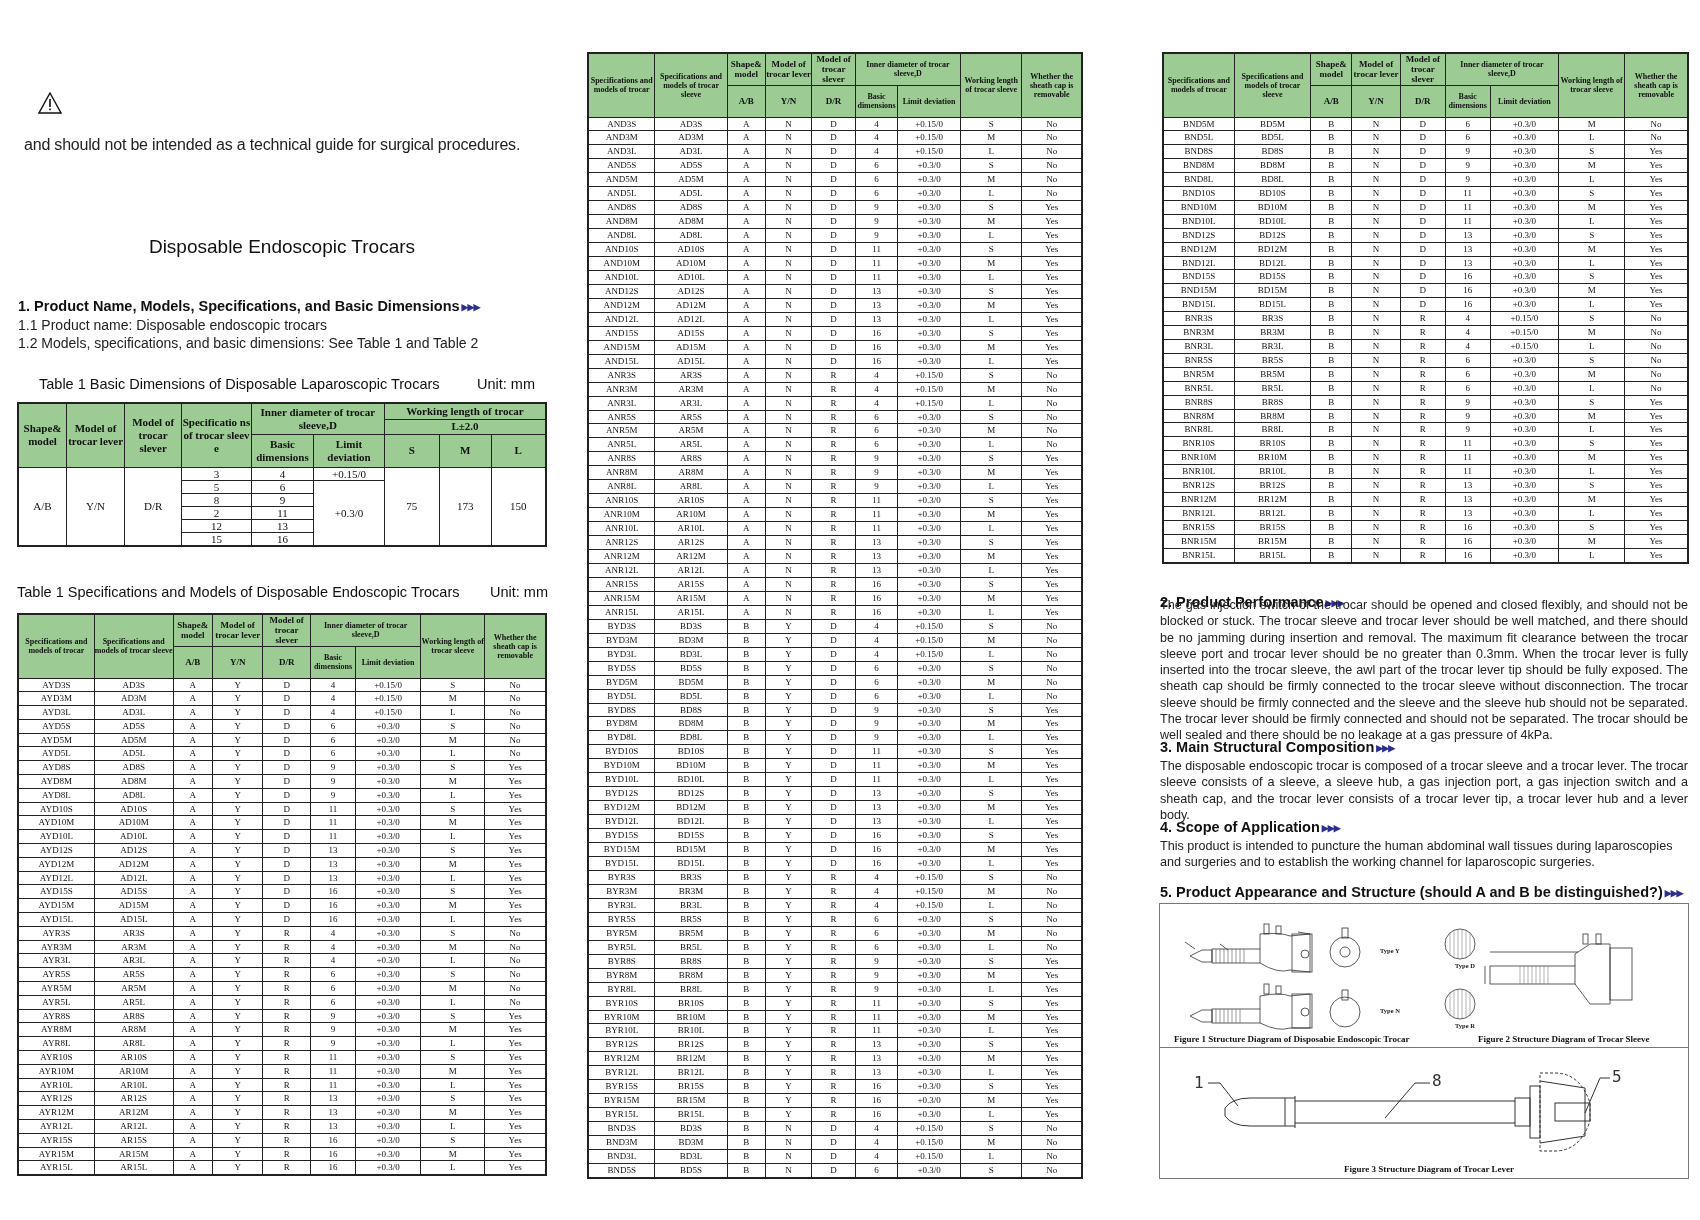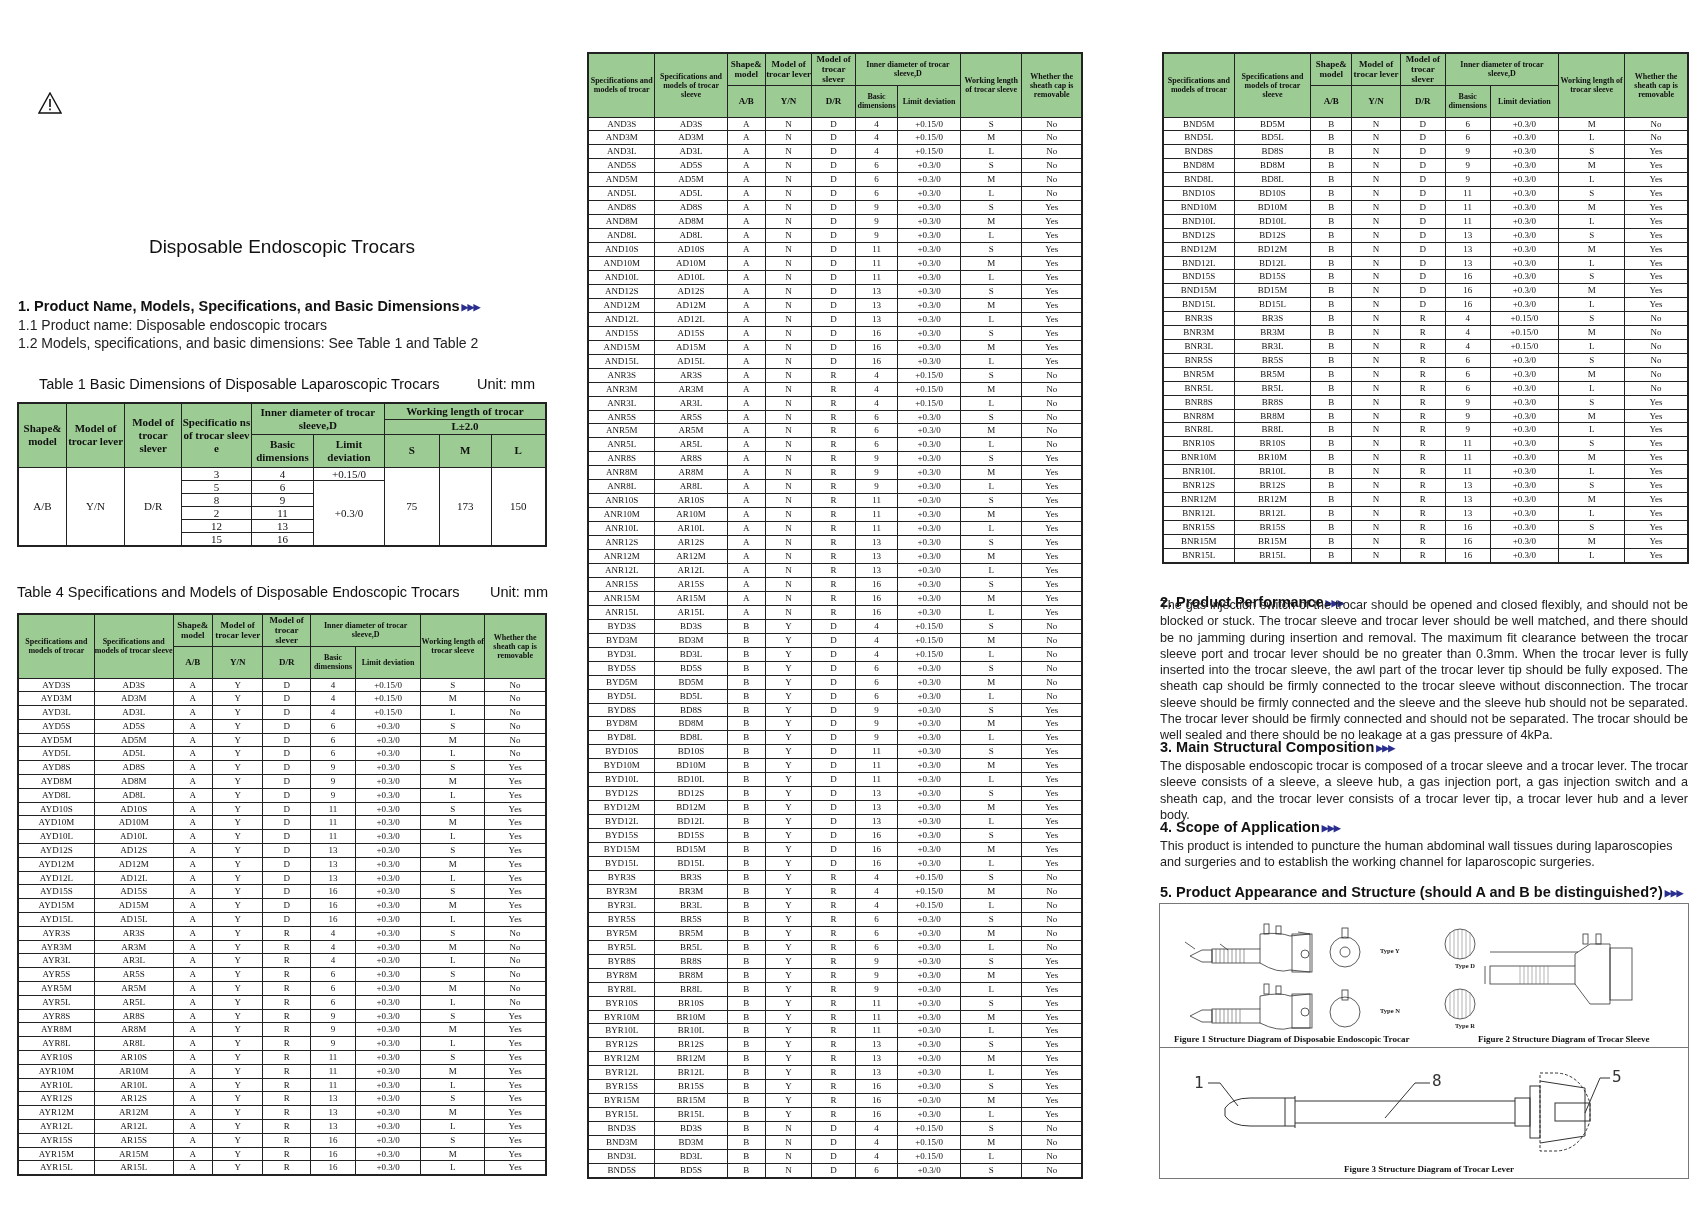--- a/index.html
+++ b/index.html
@@ -35,20 +35,21 @@
   <span class="tri">
     <svg width="24" height="22" viewBox="0 0 24 22">
         <path d="M12 1 L23 21 L1 21 Z" fill="none" stroke="#111" stroke-width="1.4"></path>
         <rect x="11.2" y="7" width="1.6" height="8" fill="#111"></rect>
         <rect x="11.2" y="16.5" width="1.6" height="1.8" fill="#111"></rect>
       </svg>
   </span>
 </div>
 
 <div class="abs intro">
+  <div>and should not be intended as a technical guide for surgical procedures.</div>
 </div>
 
 <div class="abs doc-title">
   <div>Disposable Endoscopic Trocars</div>
 </div>
 
 <div class="abs sec-h" style="left:18px; top:298px;">
   <span>1. Product Name, Models, Specifications, and Basic Dimensions</span><span class="arrows">▶▶▶</span>
 </div>
 <div class="abs sub" style="left:18px; top:316px;">1.1 Product name: Disposable endoscopic trocars</div>
@@ -116,21 +117,21 @@
         <td>12</td>
         <td>13</td>
       </tr>
   <tr>
         <td>15</td>
         <td>16</td>
       </tr>
 </tbody>
   </table>
 
-<div class="abs tcap" style="left:17px; top:584px;">Table 4 Specifications and Models of Disposable Endoscopic Trocars</div>
+<div class="abs tcap" style="left:17px; top:584px;">Table 1 Specifications and Models of Disposable Endoscopic Trocars</div>
 <div class="abs tcap" style="left:490px; top:584px;">Unit: mm</div>
 
 <table class="abs big spec-table" style="left:17px; top:613px; width:530px;">
     <colgroup>
       <col style="width:14.43%">
       <col style="width:14.95%">
       <col style="width:7.47%">
       <col style="width:9.54%">
       <col style="width:9.02%">
       <col style="width:8.51%">

